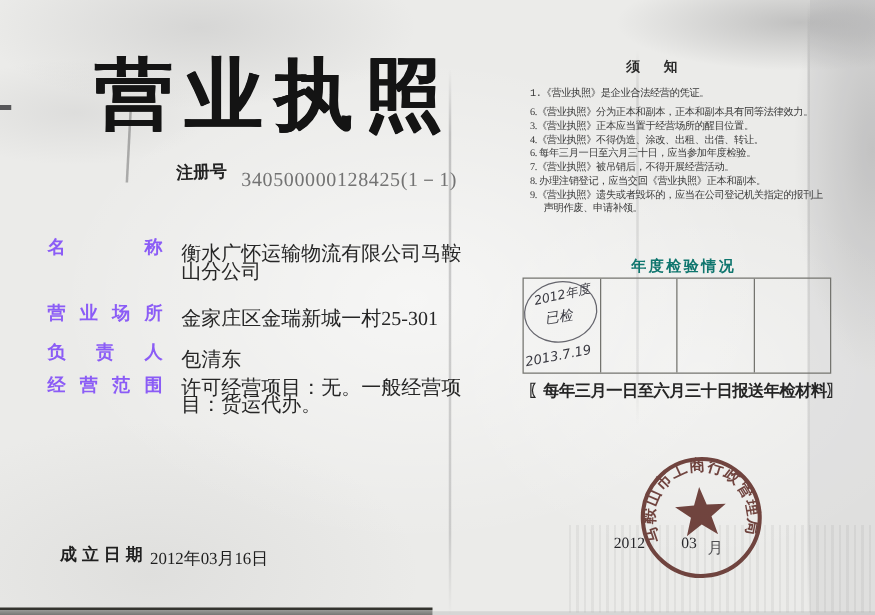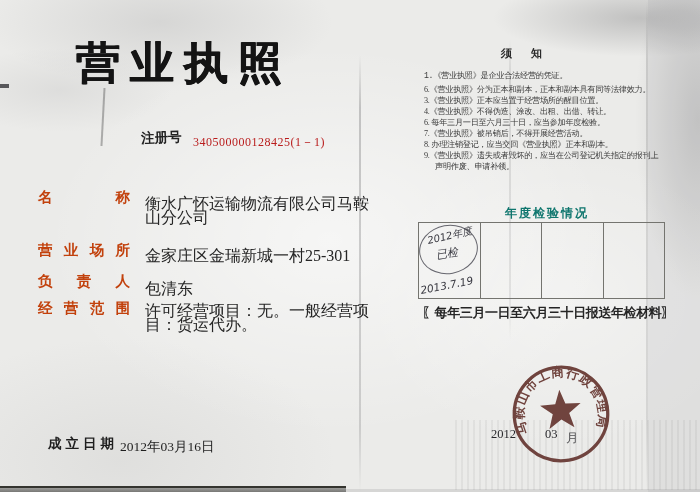--- a/index.html
+++ b/index.html
@@ -27,26 +27,26 @@
   .crease{position:absolute;width:2px;
     background:linear-gradient(to bottom, transparent 0, rgba(110,110,112,.35) 12%, rgba(120,120,122,.28) 85%, transparent);}
   .squiggle{position:absolute;left:102px;top:88px;width:1.5px;height:58px;background:rgba(90,90,92,.45);transform:rotate(3deg);}
   .edge-dash{position:absolute;left:0;top:84px;width:9px;height:4px;background:#57575a;}
   .bottom-line{position:absolute;left:0;top:486px;width:346px;height:2.4px;background:#34342f;}
   .bottom-shade{position:absolute;left:0;top:488px;width:346px;height:4px;background:linear-gradient(#9a9a98,#787876);}
   .bottom-shade-r{position:absolute;left:346px;top:489px;width:354px;height:3px;background:rgba(120,120,120,.18);}
 
   
   .title{position:absolute;left:76px;top:34px;margin:0;
-    font-family:"DejaVu Sans", sans-serif;font-size:44px;font-weight:900;letter-spacing:10px;
+    font-family:"DejaVu Sans", sans-serif;font-size:62px;font-weight:900;letter-spacing:10px;
     color:#141414;text-shadow:.6px 0 0 #141414, -.4px 0 0 #141414;}
   .subtitle{position:absolute;left:146px;top:102px;font-size:17px;font-weight:bold;letter-spacing:3px;color:#1c1c1c;}
   .regno-label{position:absolute;left:141px;top:129px;font-size:13.5px;font-weight:bold;color:#222;transform:rotate(-2deg);}
-  .regno-value{position:absolute;left:193px;top:134px;font-size:12px;letter-spacing:.5px;color:#b91c1c;}
-  .flabel{position:absolute;left:38px;width:92px;font-size:14.5px;font-weight:bold;color:#c2410c;
+  .regno-value{position:absolute;left:193px;top:134px;font-size:16px;letter-spacing:.5px;color:#737373;}
+  .flabel{position:absolute;left:38px;width:92px;font-size:14.5px;font-weight:bold;color:#8b5cf6;
     text-align:justify;text-align-last:justify;}
   .fvalue{position:absolute;left:120px;width:224px;font-size:16px;line-height:13.5px;color:#262626;margin-left:25px;}
   .estlabel{position:absolute;left:48px;top:435px;width:66px;font-size:13.5px;font-weight:bold;color:#1f1f1f;
     text-align:justify;text-align-last:justify;}
   .estvalue{position:absolute;left:120px;top:438px;font-size:13.5px;color:#1e1e1e;}
 
   
   .notice-title{position:absolute;left:501px;top:46px;font-size:11px;font-weight:bold;letter-spacing:4px;color:#2a2a2a;}
   .notice-list{position:absolute;left:424px;top:70px;width:240px;font-size:8.2px;letter-spacing:-0.3px;
     line-height:11px;color:#3a3a3a;}

